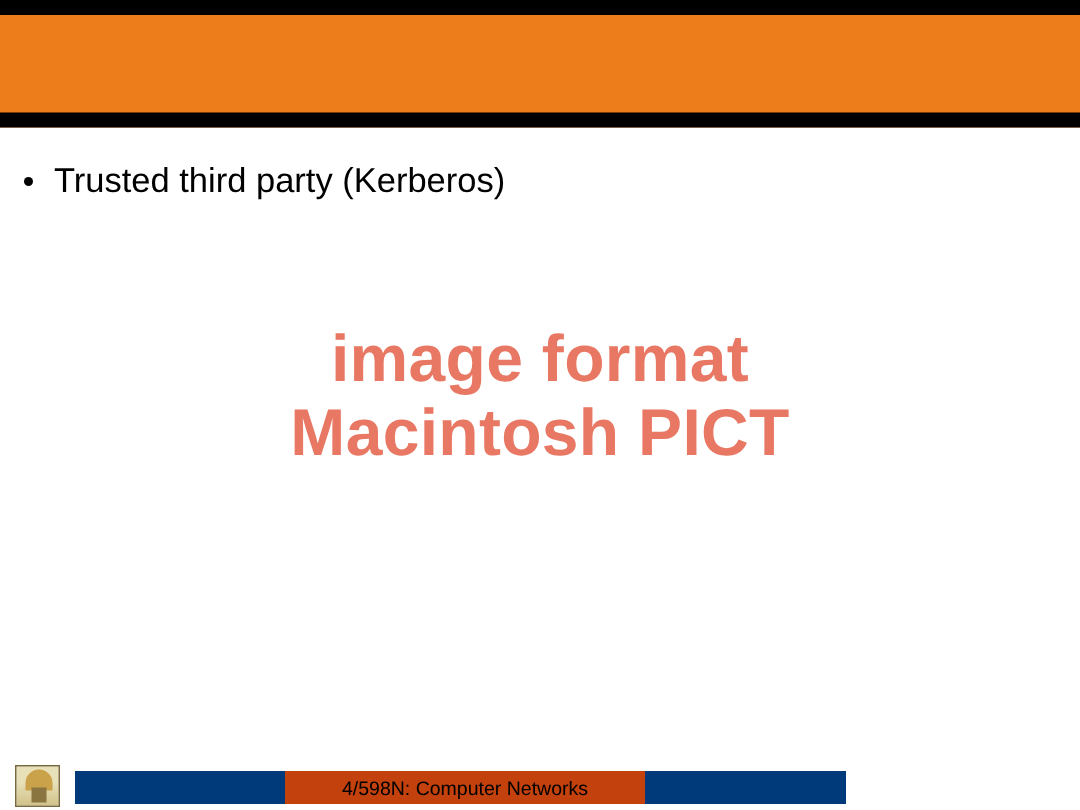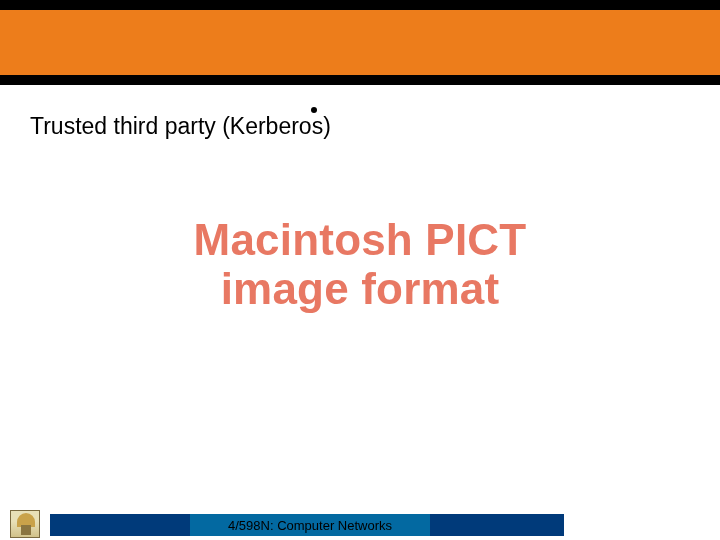--- a/index.html
+++ b/index.html
@@ -44,27 +44,26 @@
     position: absolute;
     left: 0;
     top: 75px;
     width: 720px;
     height: 10px;
     background: #000000;
   }
 
   .bullet-row {
     position: absolute;
-    left: 30px;
+    left: 16px;
     top: 107px;
     display: flex;
-    align-items: flex-end;
+    align-items: center;
     font-size: 23px;
     color: #000000;
-    flex-direction: column;
   }
   .bullet-dot {
     width: 6px;
     height: 6px;
     background: #000000;
     border-radius: 50%;
     margin-right: 14px;
     flex: none;
   }
 
@@ -128,21 +127,21 @@
     display: flex;
     align-items: center;
     justify-content: center;
   }
   .footer-label {
     position: absolute;
     left: 190px;
     bottom: 4px;
     width: 240px;
     height: 22px;
-    background: #0369a1;
+    background: #c2410c;
     display: flex;
     align-items: center;
     justify-content: center;
     font-size: 13px;
     color: #000000;
   }
 </style>
 </head>
 <body>
 
@@ -153,22 +152,22 @@
     <div class="title-black-top"></div>
     <div class="title-black-bottom"></div>
   </div>
 
   <div class="bullet-row">
     <span class="bullet-dot"></span>
     <span>Trusted third party (Kerberos)</span>
   </div>
 
   <div class="pict-msg">
+    <div>image format</div>
     <div>Macintosh PICT</div>
-    <div>image format</div>
   </div>
 
   <div class="footer">
     <div class="footer-logo"></div>
     <div class="footer-bar"></div>
     <div class="footer-label">
       <span>4/598N: Computer Networks</span>
     </div>
   </div>
 

